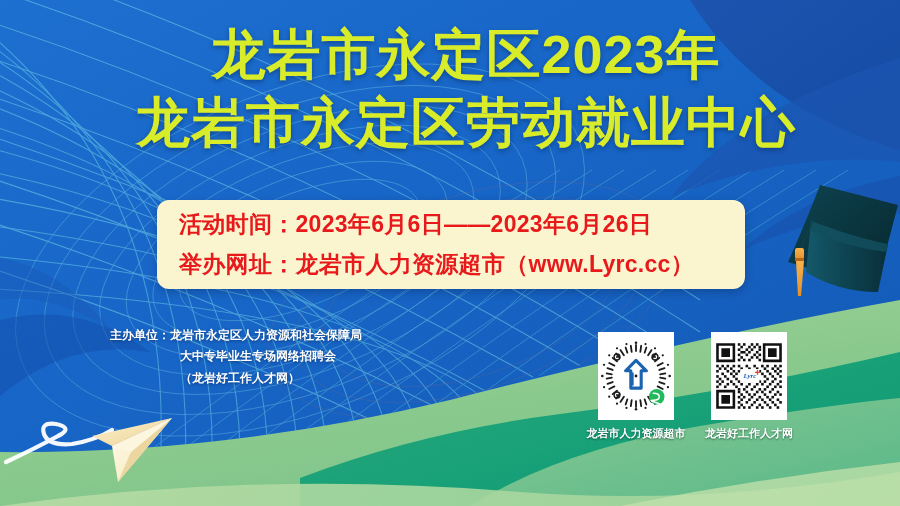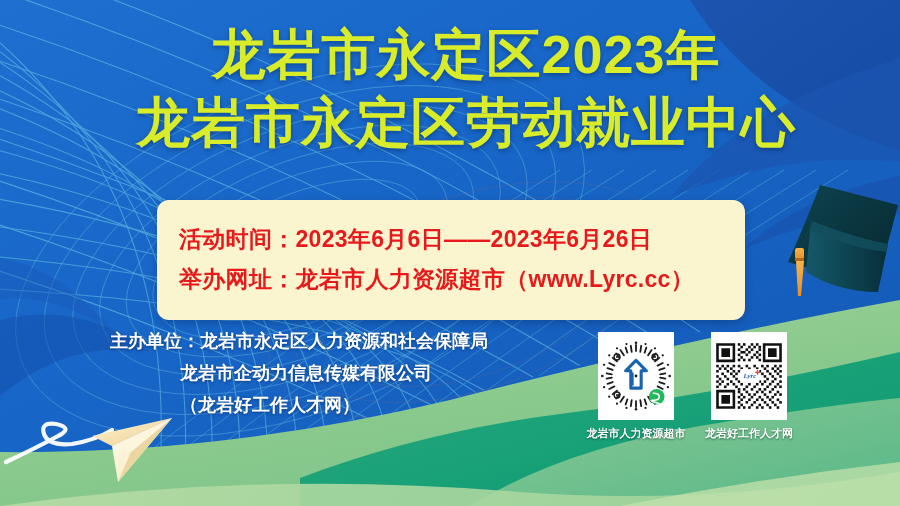--- a/index.html
+++ b/index.html
@@ -31,21 +31,21 @@
     text-shadow:0 2px 5px rgba(0,30,80,.45);
     margin-left:32px;
   }
   .title-line.l1 { font-size:54px; }
   .title-line.l2 { font-size:54px; margin-top:12px; }
 
   
   .info-card {
     position:absolute;
     left:157px; top:200px;
-    width:588px; height:120px;
+    width:588px; height:89px;
     border-radius:12px;
     display:flex;
     flex-direction:column;
     justify-content:center;
     padding:0 22px;
     z-index:7;
     box-shadow:0 3px 9px rgba(0,20,60,.28);
   }
   .info-line {
     font-size:23px;
@@ -55,21 +55,21 @@
     letter-spacing:.3px;
   }
 
   
   .org-block {
     position:absolute;
     left:110px; top:325px;
     z-index:7;
   }
   .org-line {
-    font-size:18px;
+    font-size:12px;
     font-weight:700;
     color:#ffffff;
     line-height:1.78;
     white-space:nowrap;
     text-shadow:0 1px 3px rgba(0,25,70,.55);
   }
   .org-line.indent { padding-left:70px; }
 
   
   .qr-row {
@@ -256,21 +256,21 @@
     <div class="title-line l2" style="color: rgb(217, 236, 42);">龙岩市永定区劳动就业中心</div>
   </div>
 
   <div class="info-card" style="background: rgb(250, 244, 207);">
     <div class="info-line" style="color: rgb(232, 25, 27);">活动时间：2023年6月6日——2023年6月26日</div>
     <div class="info-line" style="color: rgb(232, 25, 27);">举办网址：龙岩市人力资源超市（www.Lyrc.cc）</div>
   </div>
 
   <div class="org-block">
     <div class="org-line">主办单位：龙岩市永定区人力资源和社会保障局</div>
-    <div class="org-line indent">龙岩市企动力信息传媒有限公司</div>
+    <div class="org-line indent">大中专毕业生专场网络招聘会</div>
     <div class="org-line indent">（龙岩好工作人才网）</div>
   </div>
 
   <div class="qr-row">
 
     <div class="qr-item">
       <div class="qr-box">
         <svg viewBox="0 0 88 88" width="88" height="88">
           <rect width="88" height="88" fill="#fff"></rect>
           <g fill="#1a1a1a">

